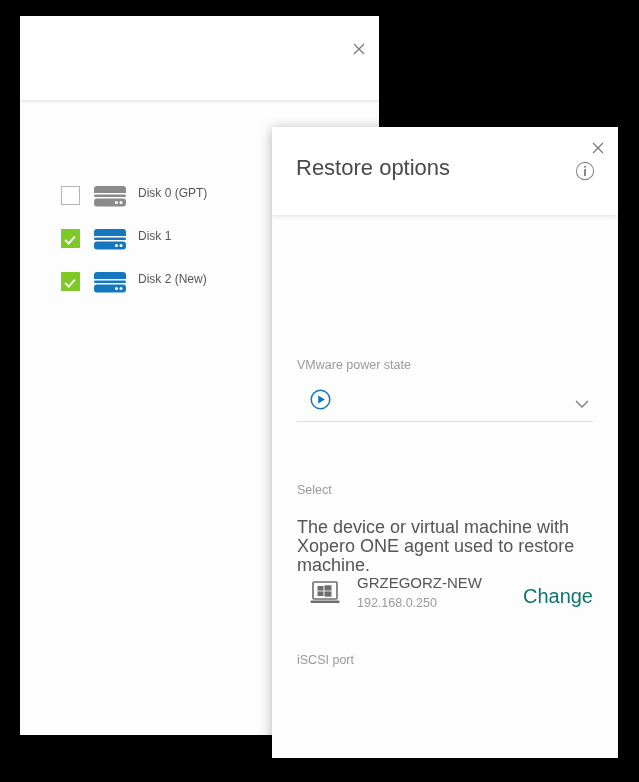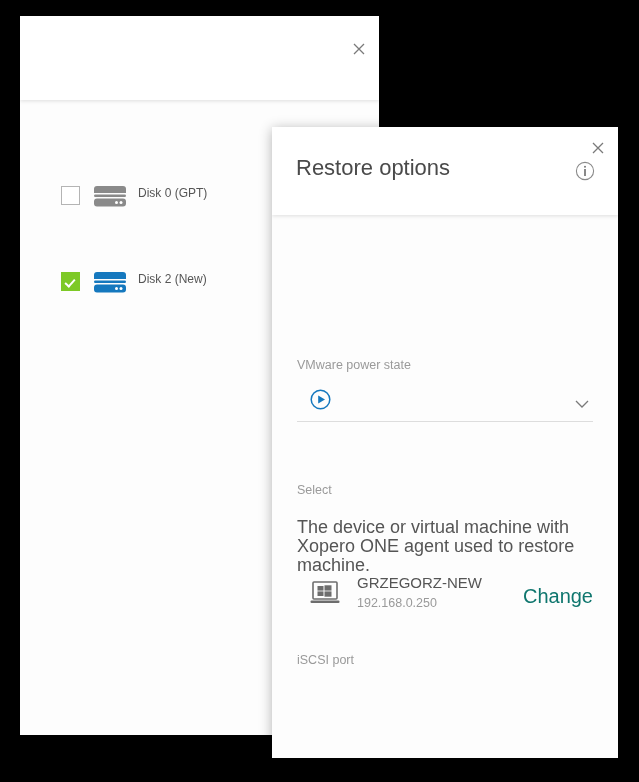--- a/index.html
+++ b/index.html
@@ -335,20 +335,31 @@
       <div class="disk-row" style="top: 18px;">
         <div class="checkbox"></div>
         <span class="disk-icon"><svg viewBox="0 0 36 24" width="36" height="24" aria-hidden="true">
             <path d="M5 2 h26 a3 3 0 0 1 3 3 v4 h-32 v-4 a3 3 0 0 1 3 -3 z" fill="#8a8a8a"></path>
             <rect x="2" y="10.5" width="32" height="2.4" rx="1.2" fill="#8a8a8a"></rect>
             <path d="M5 14.5 h26 a3 3 0 0 1 3 3 v2 a3 3 0 0 1 -3 3 h-26 a3 3 0 0 1 -3 -3 v-2 a3 3 0 0 1 3 -3 z" fill="#8a8a8a"></path>
             <circle cx="24.5" cy="18.6" r="1.5" fill="#ffffff"></circle>
             <circle cx="29" cy="18.6" r="1.5" fill="#ffffff"></circle>
           </svg></span>
         <span class="disk-label">Disk 0 (GPT)</span>
+      </div>
+      <div class="disk-row" style="top: 61px;">
+        <div class="checkbox checked"></div>
+        <span class="disk-icon"><svg viewBox="0 0 36 24" width="36" height="24" aria-hidden="true">
+            <path d="M5 2 h26 a3 3 0 0 1 3 3 v4 h-32 v-4 a3 3 0 0 1 3 -3 z" fill="#1578be"></path>
+            <rect x="2" y="10.5" width="32" height="2.4" rx="1.2" fill="#1578be"></rect>
+            <path d="M5 14.5 h26 a3 3 0 0 1 3 3 v2 a3 3 0 0 1 -3 3 h-26 a3 3 0 0 1 -3 -3 v-2 a3 3 0 0 1 3 -3 z" fill="#1578be"></path>
+            <circle cx="24.5" cy="18.6" r="1.5" fill="#ffffff"></circle>
+            <circle cx="29" cy="18.6" r="1.5" fill="#ffffff"></circle>
+          </svg></span>
+        <span class="disk-label">Disk 1</span>
       </div>
       <div class="disk-row" style="top: 104px;">
         <div class="checkbox checked"></div>
         <span class="disk-icon"><svg viewBox="0 0 36 24" width="36" height="24" aria-hidden="true">
             <path d="M5 2 h26 a3 3 0 0 1 3 3 v4 h-32 v-4 a3 3 0 0 1 3 -3 z" fill="#1578be"></path>
             <rect x="2" y="10.5" width="32" height="2.4" rx="1.2" fill="#1578be"></rect>
             <path d="M5 14.5 h26 a3 3 0 0 1 3 3 v2 a3 3 0 0 1 -3 3 h-26 a3 3 0 0 1 -3 -3 v-2 a3 3 0 0 1 3 -3 z" fill="#1578be"></path>
             <circle cx="24.5" cy="18.6" r="1.5" fill="#ffffff"></circle>
             <circle cx="29" cy="18.6" r="1.5" fill="#ffffff"></circle>
           </svg></span>

